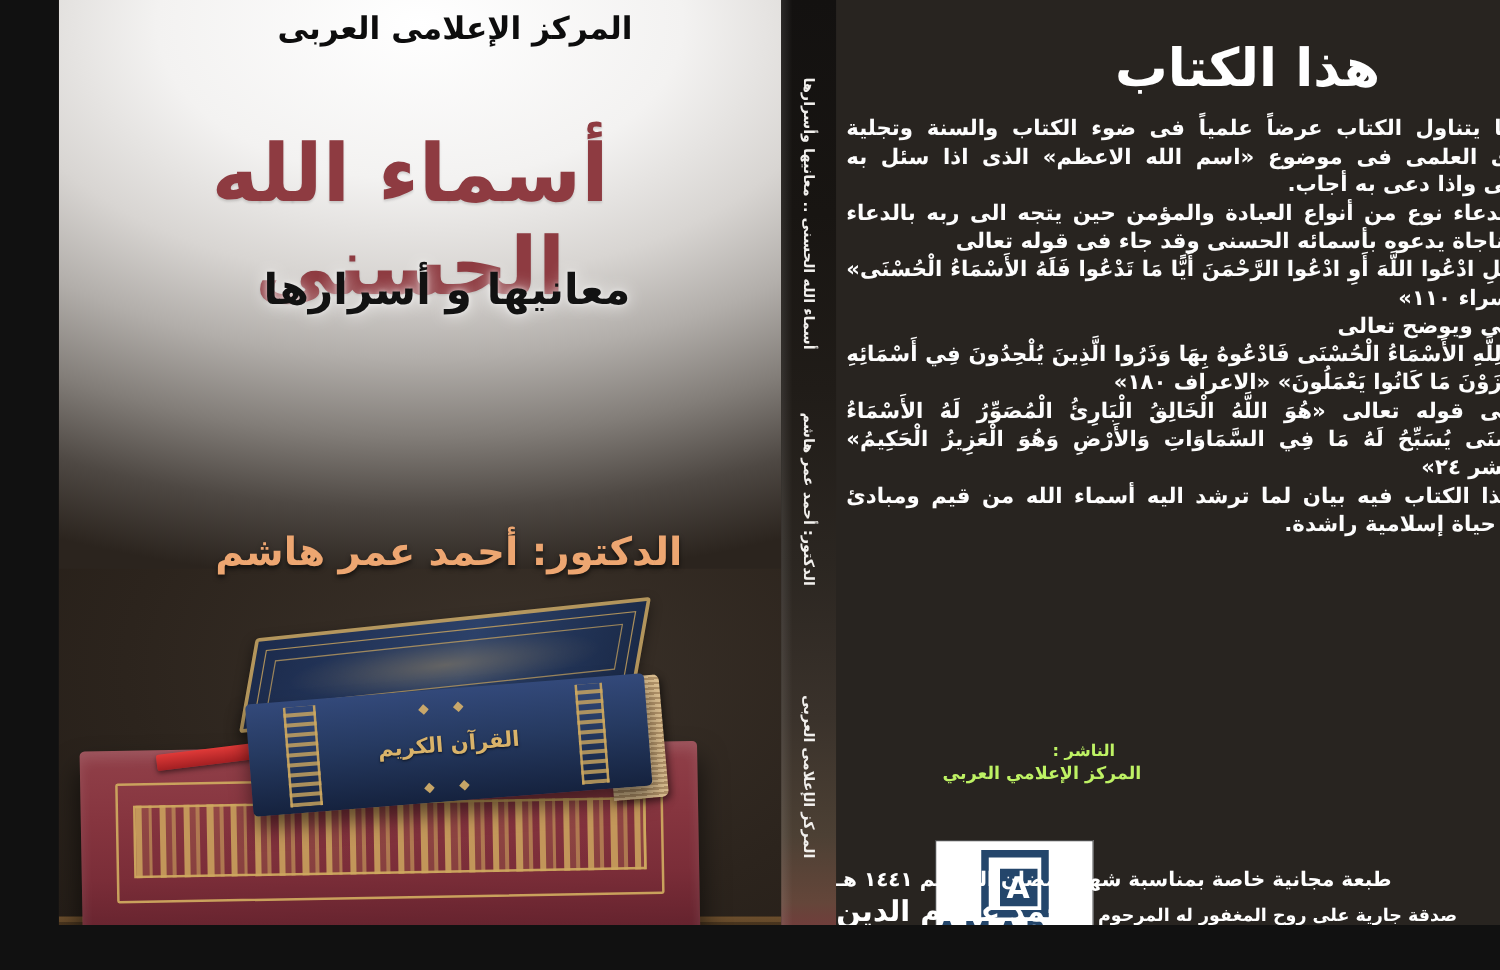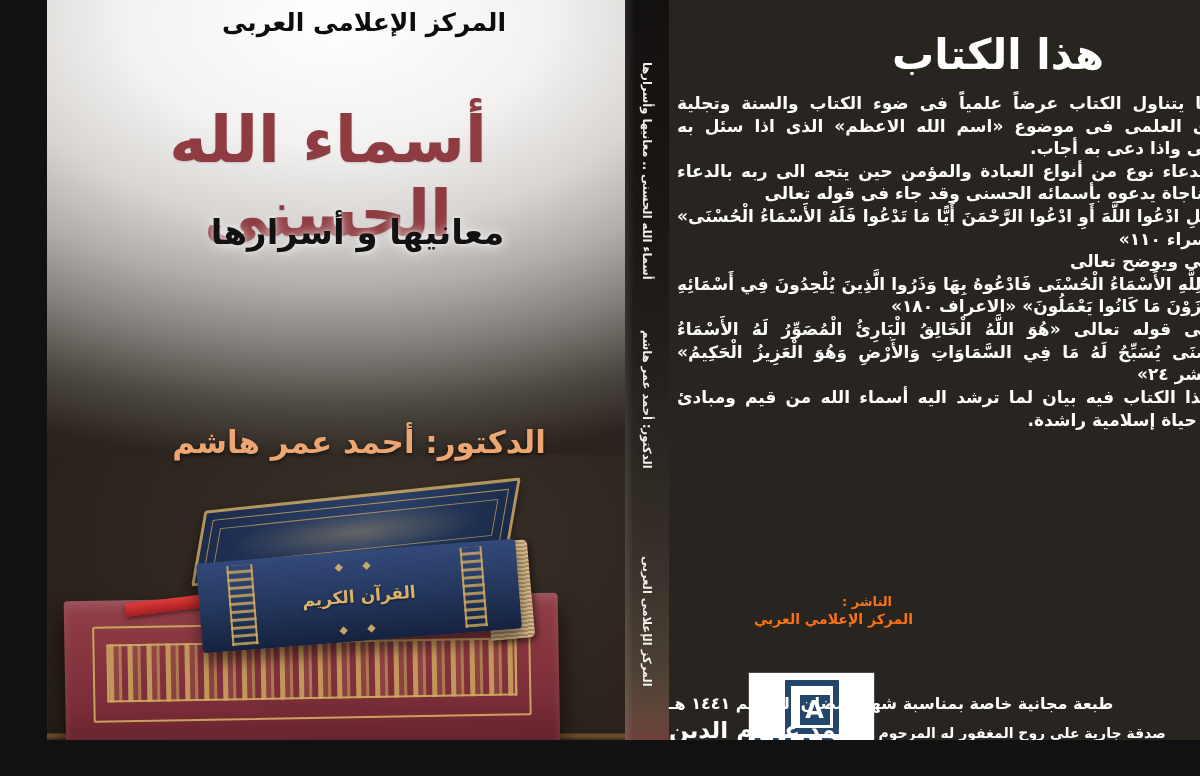--- a/index.html
+++ b/index.html
@@ -145,21 +145,21 @@
     font-size:42px; font-weight:bold; direction:rtl;
   }
   .body-text {
     position:absolute; top:92px; right:9px; left:8px;
     direction:rtl; text-align:justify;
     font-size:17px; font-weight:bold; line-height:1.33; color:#fdfdfd;
   }
   .body-text p { text-indent:15px; }
   .publisher {
     position:absolute; top:594px; left:138px; width:106px;
-    direction:rtl; text-align:center; font-weight:bold; color:#f97316;
+    direction:rtl; text-align:center; font-weight:bold; color:#bef264;
   }
   .publisher .p-label { font-size:13px; text-align:center; padding-left:14px; }
   .publisher .p-name { font-size:14px; margin-top:2px; white-space:nowrap; }
 
   .amar-box {
     position:absolute; left:79px; top:672px; width:127px; height:104px;
     background:#fff; border:1px solid #4a4a4a; padding-top:5px;
   }
   .amar-mark { width:54px; height:54px; border:6px solid #24466b; margin:2px auto 2px; position:relative; }
   .amar-a {

